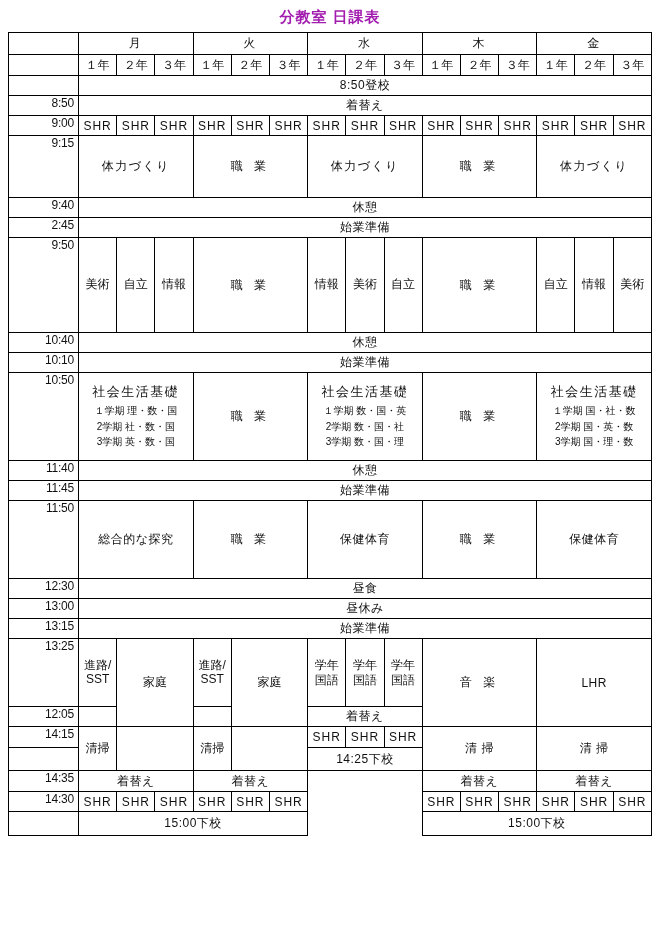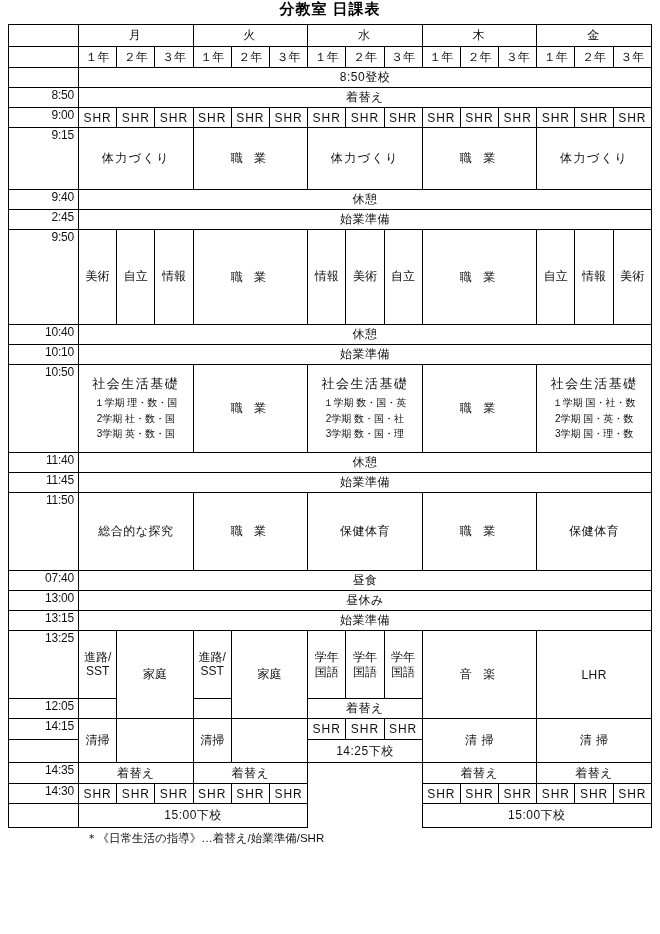--- a/index.html
+++ b/index.html
@@ -20,22 +20,22 @@
     width: 660px;
     height: 934px;
     box-sizing: border-box;
   }
 
   .title {
     text-align: center;
     font-size: 15px;
     font-weight: bold;
     letter-spacing: 1px;
-    padding: 0 0 5px 0;
-    color: #000000;
+    padding: 8px 0 5px 0;
+    color: #a21caf;
   }
 
   table.sched {
     border-collapse: collapse;
     table-layout: fixed;
     width: 644px;
     margin: 0 auto;
     background: #fff;
   }
 
@@ -302,21 +302,21 @@
       <tr style="height:78px">
         <td class="tcol">11:50</td>
         <td class="subj-sm" colspan="3">総合的な探究</td>
         <td class="subj subj-wide" colspan="3">職  業</td>
         <td class="subj-sm" colspan="3">保健体育</td>
         <td class="subj subj-wide" colspan="3">職  業</td>
         <td class="subj-sm" colspan="3">保健体育</td>
       </tr>
 
       <tr>
-        <td class="tcol">07:40</td>
+        <td class="tcol">12:30</td>
         <td class="fullrow" colspan="15">昼食</td>
       </tr>
 
       <tr>
         <td class="tcol">13:00</td>
         <td class="fullrow" colspan="15">昼休み</td>
       </tr>
 
       <tr>
         <td class="tcol">13:15</td>
@@ -397,15 +397,14 @@
 
       <tr style="height:24px">
         <td class="tcol"></td>
         <td class="dismiss" colspan="6">15:00下校</td>
         <td class="dismiss" colspan="6">15:00下校</td>
       </tr>
 
     </tbody>
   </table>
 
-  <div class="note">＊《日常生活の指導》…着替え/始業準備/SHR</div>
 
 </div>
 
 </body></html>

